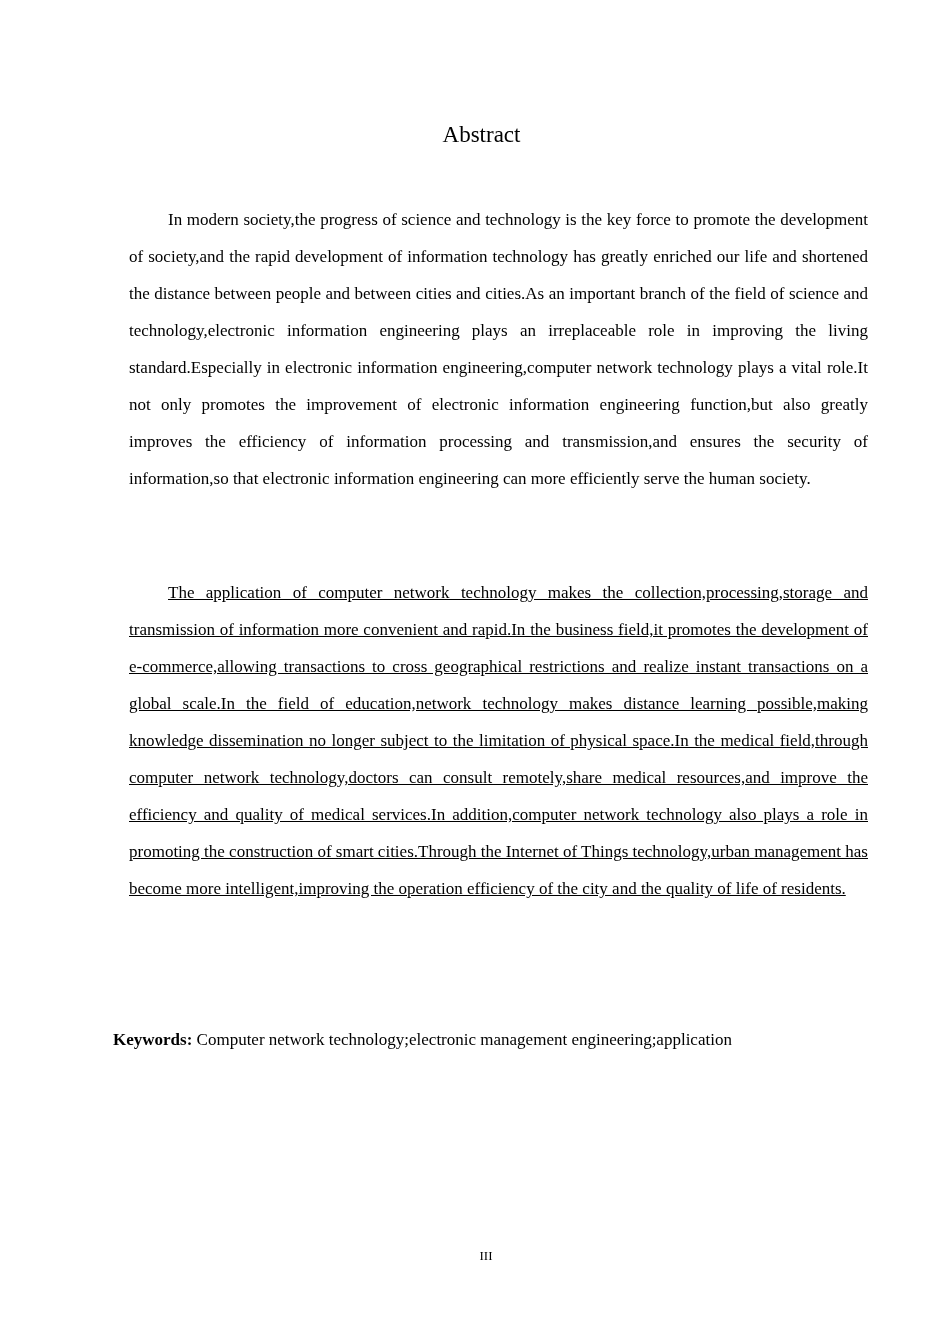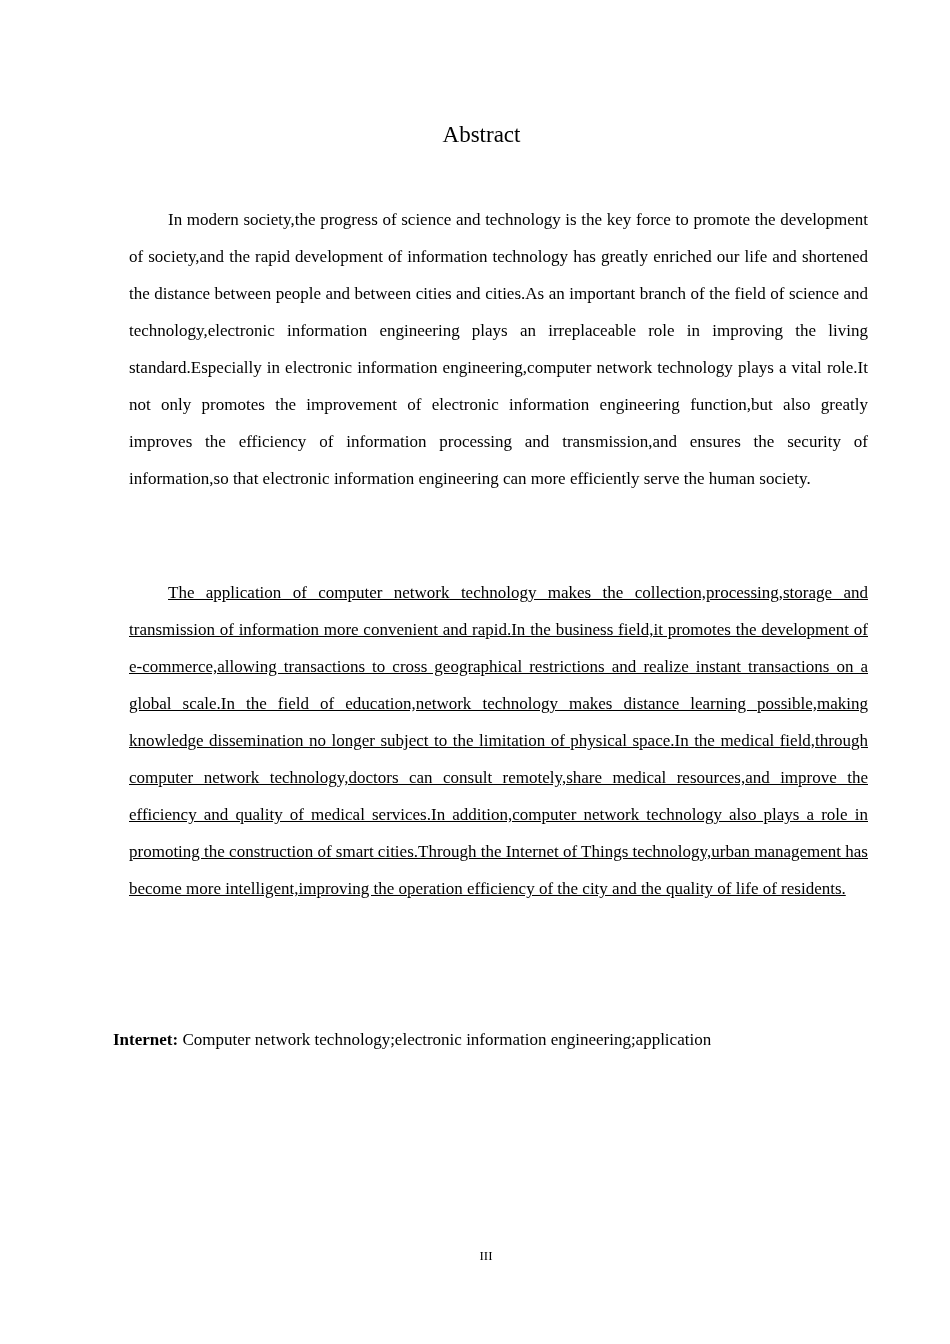--- a/index.html
+++ b/index.html
@@ -16,16 +16,16 @@
   .pagenum { position: absolute; top: 1248px; left: 0; width: 972px; text-align: center; font-size: 13px; }
 </style>
 </head>
 <body>
 
 <div>
   <div class="title">Abstract</div>
   <p class="para p1">In modern society,the progress of science and technology is the key force to promote the development of society,and the rapid development of information technology has greatly enriched our life and shortened the distance between people and between cities and cities.As an important branch of the field of science and technology,electronic information engineering plays an irreplaceable role in improving the living standard.Especially in electronic information engineering,computer network technology plays a vital role.It not only promotes the improvement of electronic information engineering function,but also greatly improves the efficiency of information processing and transmission,and ensures the security of information,so that electronic information engineering can more efficiently serve the human society.</p>
   <p class="para p2">The application of computer network technology makes the collection,processing,storage and transmission of information more convenient and rapid.In the business field,it promotes the development of e-commerce,allowing transactions to cross geographical restrictions and realize instant transactions on a global scale.In the field of education,network technology makes distance learning possible,making knowledge dissemination no longer subject to the limitation of physical space.In the medical field,through computer network technology,doctors can consult remotely,share medical resources,and improve the efficiency and quality of medical services.In addition,computer network technology also plays a role in promoting the construction of smart cities.Through the Internet of Things technology,urban management has become more intelligent,improving the operation efficiency of the city and the quality of life of residents.</p>
   <div class="keywords">
-    <b>Internet:</b><span> Computer network technology;electronic information engineering;application</span>
+    <b>Keywords:</b><span> Computer network technology;electronic management engineering;application</span>
   </div>
   <div class="pagenum">III</div>
 </div>
 
 </body></html>

